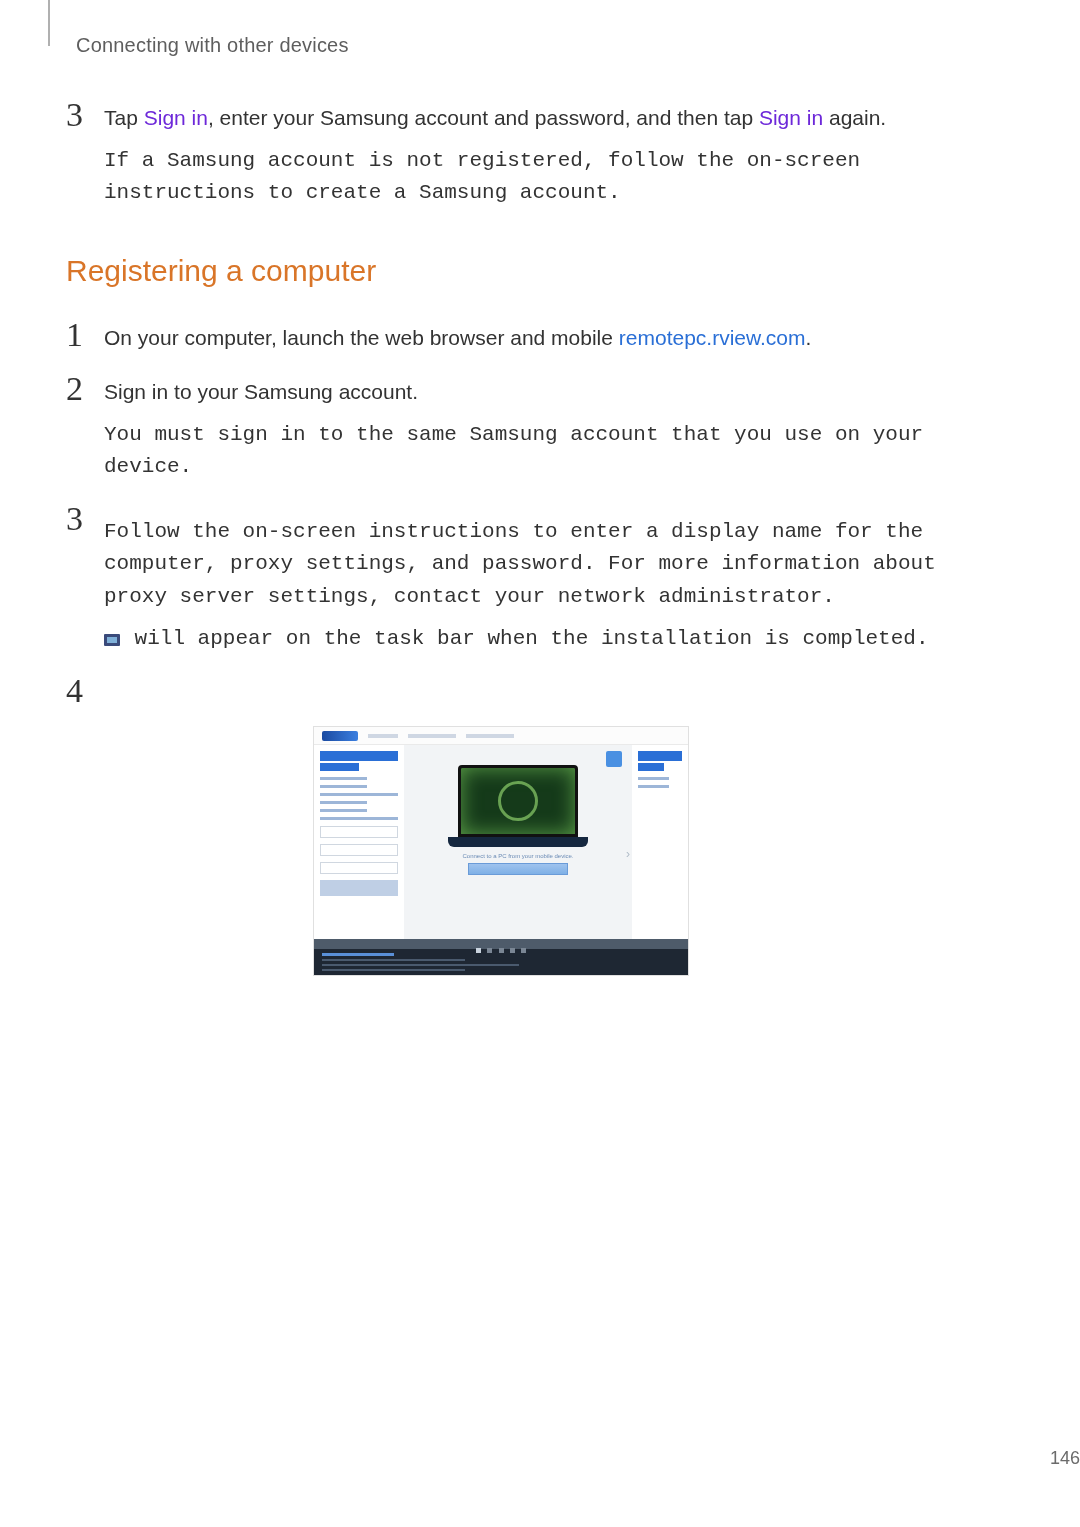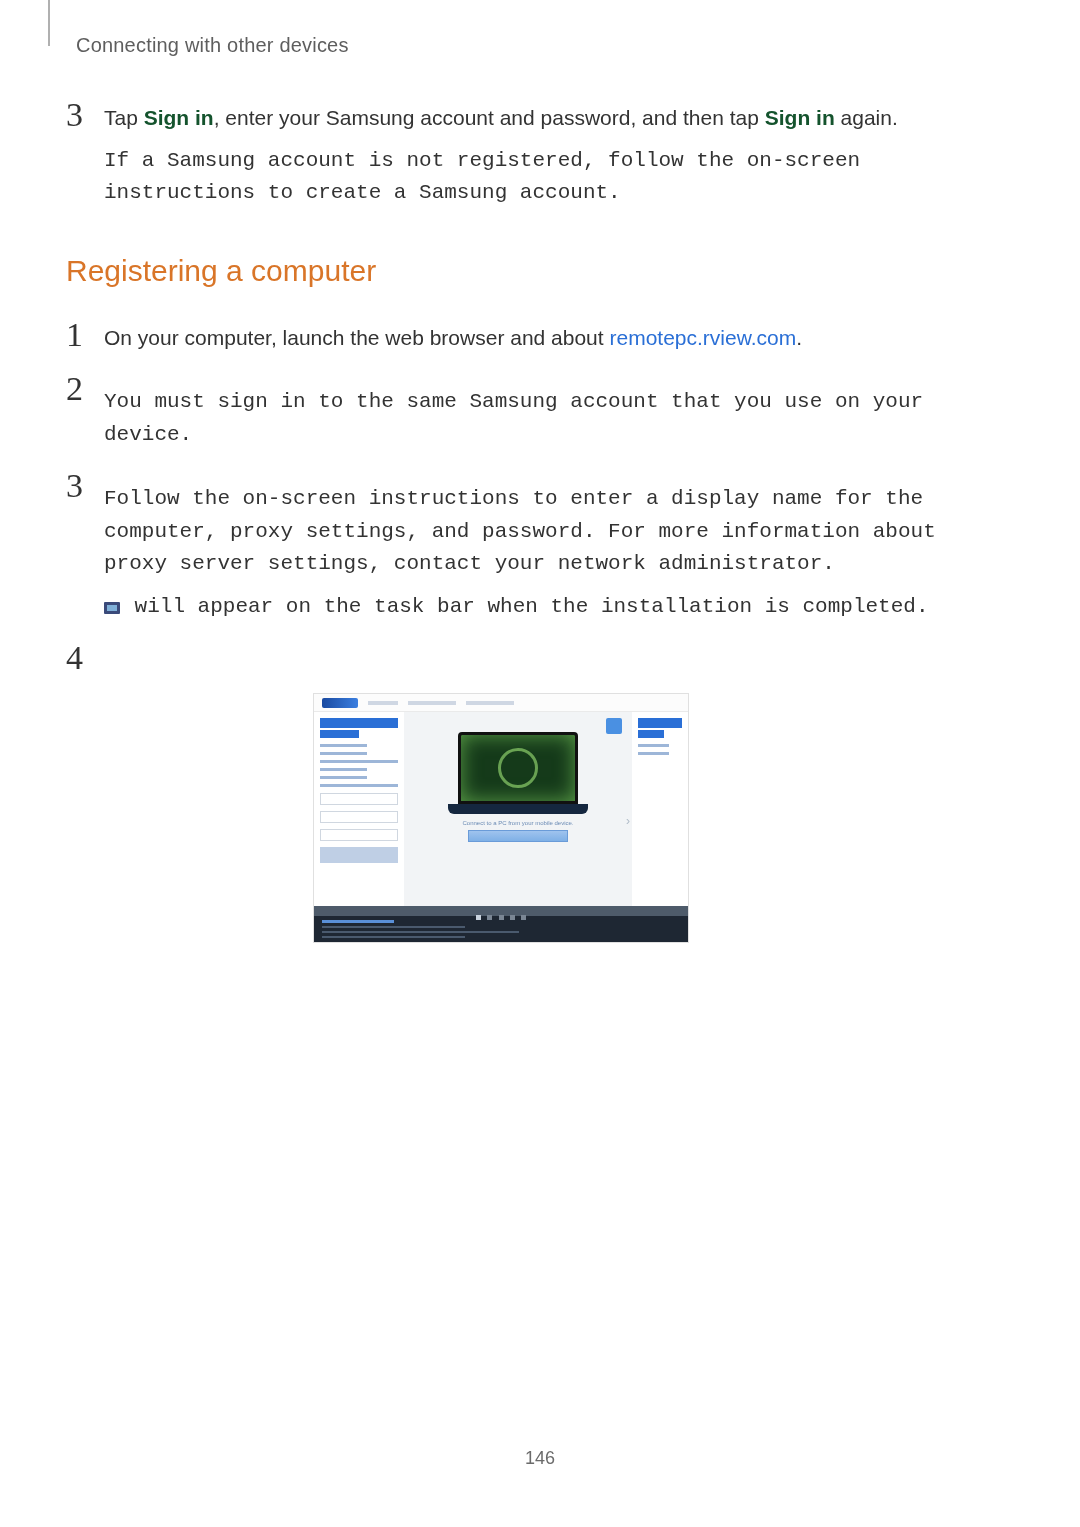--- a/index.html
+++ b/index.html
@@ -47,21 +47,21 @@
     flex-shrink: 0;
     text-align: left;
     padding-top: 0px;
   }
   .step-body {
     font-size: 21px;
     color: #333;
     line-height: 1.55;
     padding-top: 4px;
   }
-  .bold { font-weight: 700; color: #14532d; }
+  .bold { font-weight: 400; color: #6d28d9; }
   .section-heading {
     font-size: 30px;
     font-weight: 400;
     color: #d97528;
     margin-top: 44px;
     margin-bottom: 30px;
   }
   .link { color: #2a6fd6; }
   .substep {
     margin-top: 10px;
@@ -255,21 +255,21 @@
   .fig-footer-head {
     height: 3px; width: 20%;
     background: #5a90d8;
     margin-bottom: 3px;
   }
   .page-number {
     position: absolute;
     bottom: 58px;
     left: 0;
     width: 100%;
-    text-align: center;
+    text-align: right;
     font-size: 18px;
     color: #6b6b6b;
   }
 </style>
 </head>
 <body>
 
 <div class="page-margin-left"></div>
 
 <div class="header-title">Connecting with other devices</div>
@@ -282,27 +282,28 @@
       <span>Tap </span><span class="bold">Sign in</span><span>, enter your Samsung account and password, and then tap </span><span class="bold">Sign in</span><span> again.</span>
       <div class="substep">If a Samsung account is not registered, follow the on-screen instructions to create a Samsung account.</div>
     </div>
   </div>
 
   <div class="section-heading">Registering a computer</div>
 
   <div class="step-row">
     <div class="step-num">1</div>
     <div class="step-body">
-      <span>On your computer, launch the web browser and about </span><span class="link">remotepc.rview.com</span><span>.</span>
+      <span>On your computer, launch the web browser and mobile </span><span class="link">remotepc.rview.com</span><span>.</span>
     </div>
   </div>
 
   <div class="step-row">
     <div class="step-num">2</div>
     <div class="step-body">
+      <span>Sign in to your Samsung account.</span>
       <div class="substep">You must sign in to the same Samsung account that you use on your device.</div>
     </div>
   </div>
 
   <div class="step-row">
     <div class="step-num">3</div>
     <div class="step-body">
       <div class="substep">Follow the on-screen instructions to enter a display name for the computer, proxy settings, and password. For more information about proxy server settings, contact your network administrator.</div>
       <div class="substep">
         <span class="icon-inline"></span><span> will appear on the task bar when the installation is completed.</span>

